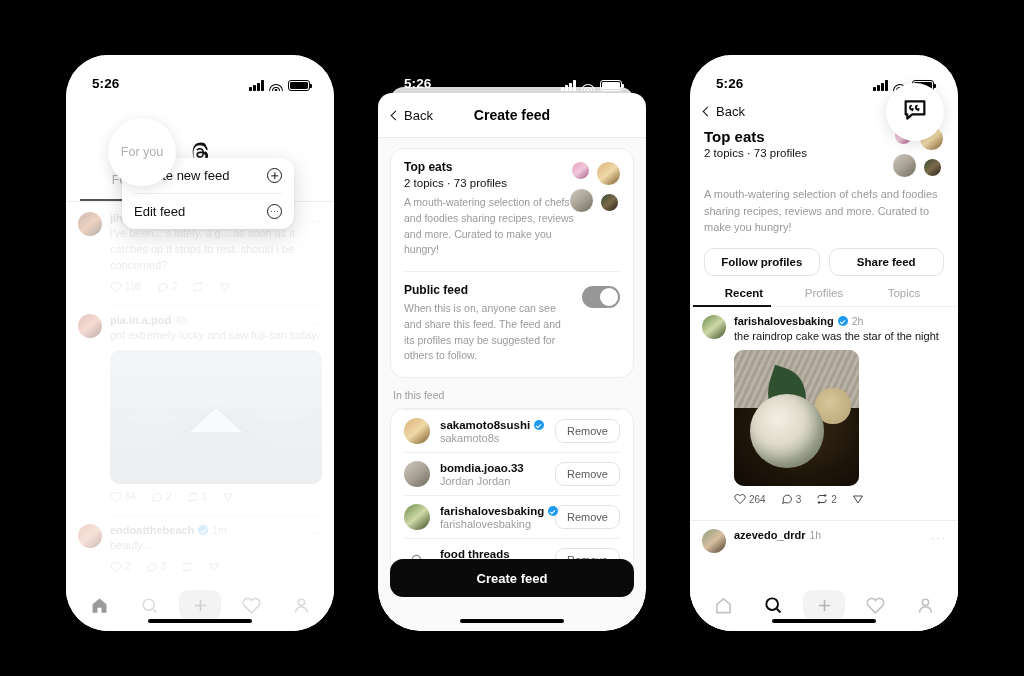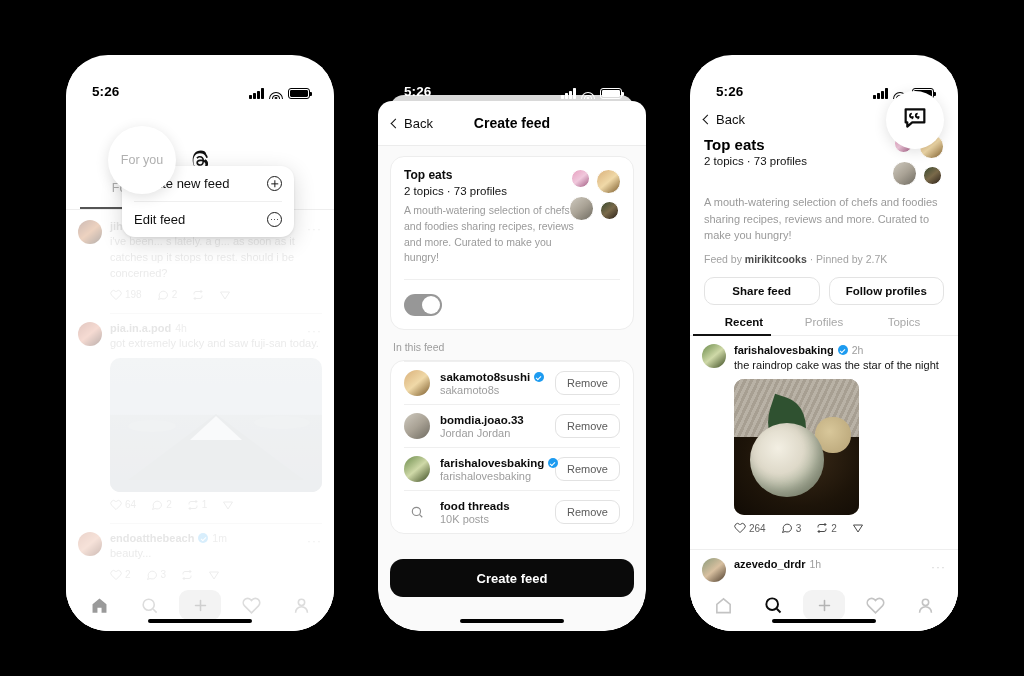--- a/index.html
+++ b/index.html
@@ -16,21 +16,21 @@
     position: absolute;
     width: 268px; height: 576px;
     border-radius: 42px;
     background: #fff;
     overflow: hidden;
   }
   #phone1 { left: 66px;  top: 55px; }
   #phone2 { left: 378px; top: 55px; background:#000; }
   #phone3 { left: 690px; top: 55px; }
 
-  .screen { position: absolute; inset: 0; border-radius: 8px; overflow: hidden; background:#fff;margin-top:8px; }
+  .screen { position: absolute; inset: 0; border-radius: 8px; overflow: hidden; background:#fff; }
 
   
   .statusbar {
     height: 40px; display:flex; align-items:flex-end; justify-content:space-between;
     padding: 0 24px 4px 26px; position: relative; z-index: 5;
   }
   .clock { font-size: 13.5px; font-weight: 700; letter-spacing: .1px; color:#000; }
   .statusbar.dark .clock { color:#fff; }
   .sb-right { display:flex; align-items:center; gap:5px; }
   .bars { display:flex; align-items:flex-end; gap:1.5px; height:11px; }
@@ -499,20 +499,24 @@
               <div class="feed-desc">A mouth-watering selection of chefs and foodies sharing recipes, reviews and more. Curated to make you hungry!</div>
               <div class="avcluster">
                 <span class="ac1 g4"></span>
                 <span class="ac2 g5"></span>
                 <span class="ac3 g6"></span>
                 <span class="ac4 g7"></span>
               </div>
             </div>
             <div class="card-sep"></div>
             <div class="toggle-row">
+              <div class="tr-main">
+                <div class="tr-title">Public feed</div>
+                <div class="tr-desc">When this is on, anyone can see and share this feed. The feed and its profiles may be suggested for others to follow.</div>
+              </div>
               <div class="switch">
                   <i></i>
                 </div>
             </div>
           </div>
 
           <div class="section-lbl">In this feed</div>
 
           <div class="card">
             <div class="card-sep"></div>
@@ -633,27 +637,24 @@
             <div class="avcluster" style="position:relative;right:auto;top:auto;flex:none;width:52px;height:52px;margin-top:-2px;">
               <span class="ac1 g4"></span>
               <span class="ac2 g5"></span>
               <span class="ac3 g6"></span>
               <span class="ac4 g7"></span>
             </div>
           </div>
 
           <div class="p3-desc">A mouth-watering selection of chefs and foodies sharing recipes, reviews and more. Curated to make you hungry!</div>
 
-          <div class="p3-credit">
-            <span>Feed by </span><b>mirikitcooks</b><span> · </span><span>Pinned by 2.7K</span>
-          </div>
 
           <div class="p3-btns">
+            <div class="obtn">Follow profiles</div>
             <div class="obtn">Share feed</div>
-            <div class="obtn">Follow profiles</div>
           </div>
 
           <div class="tabs3">
             <div class="act">Recent</div>
             <div>Profiles</div>
             <div>Topics</div>
           </div>
         </div>
         <div class="tabs3-rule">
             <b></b>

